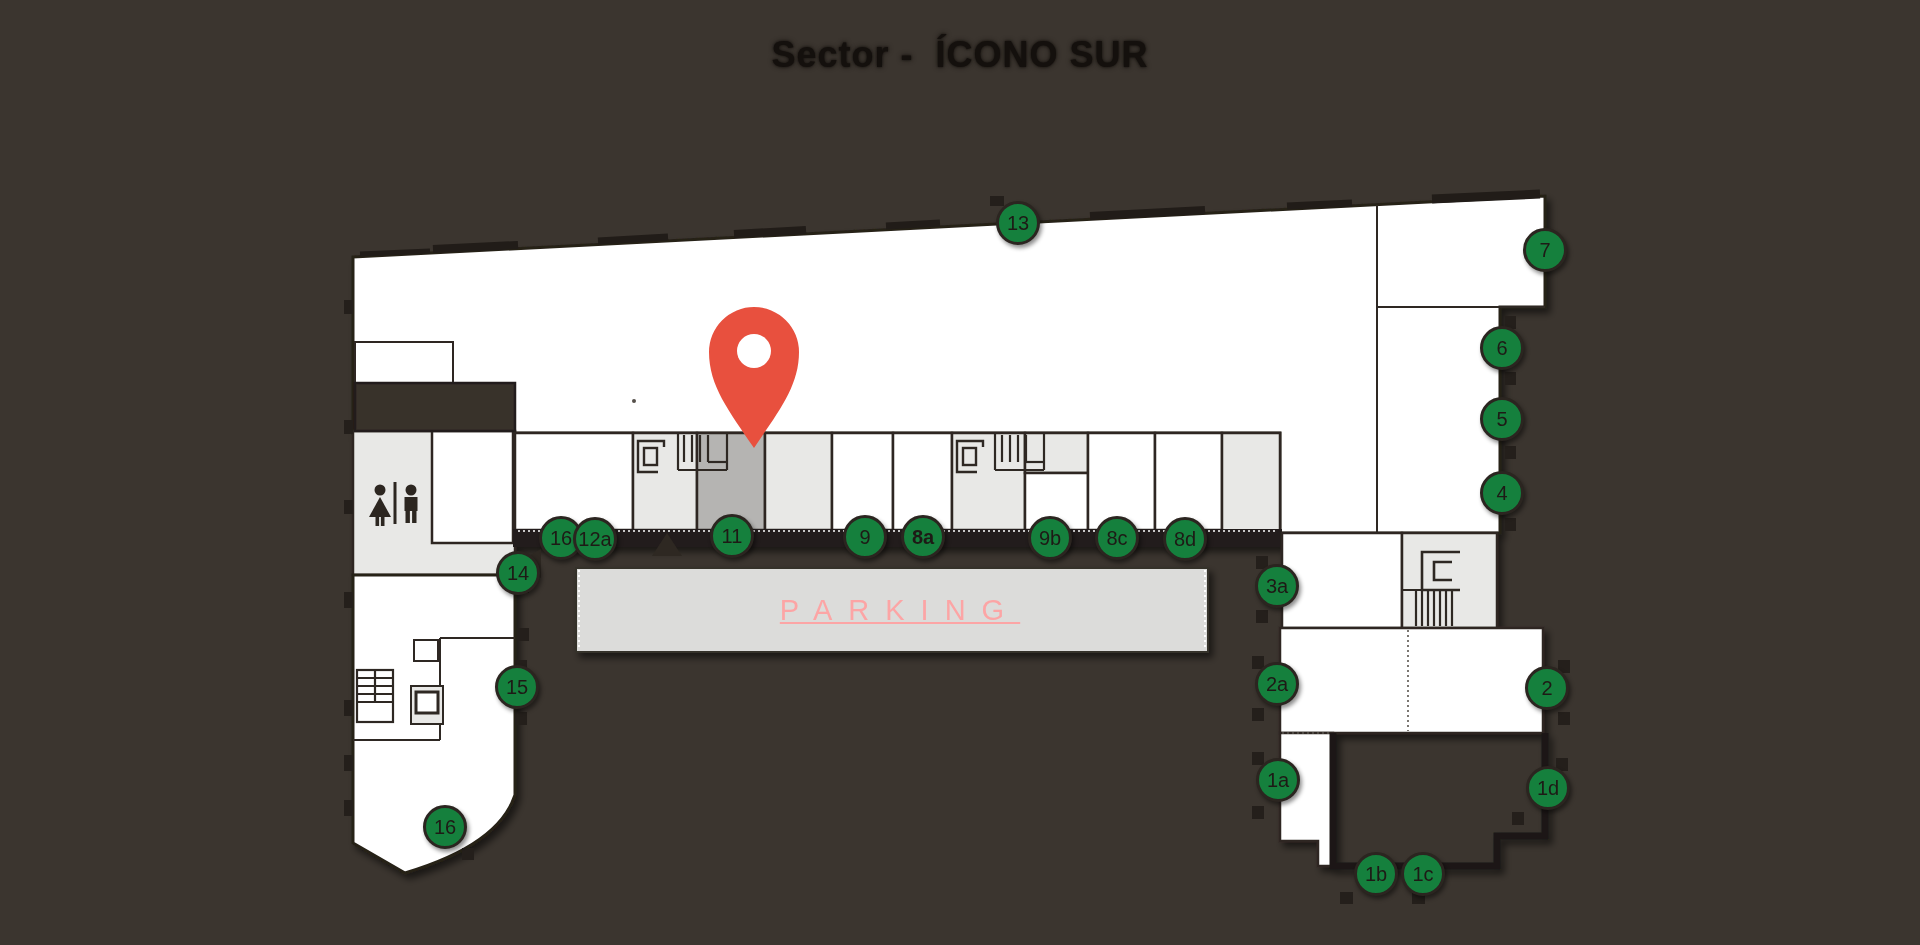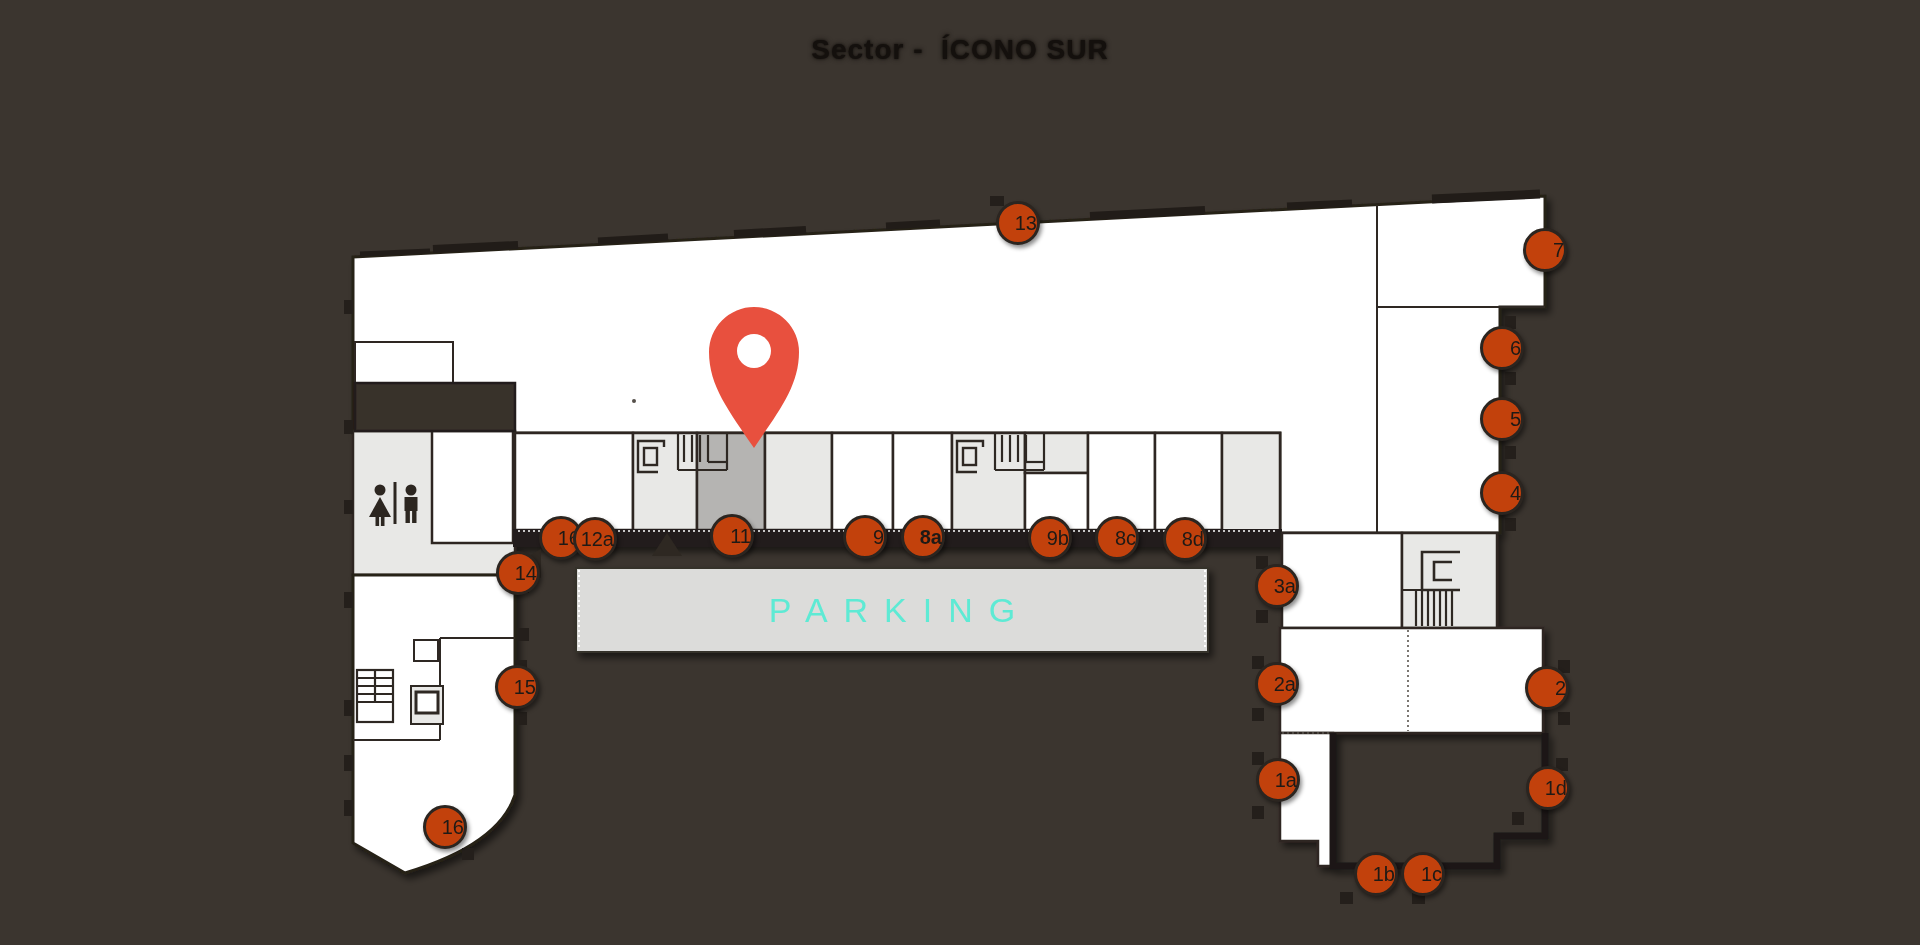--- a/index.html
+++ b/index.html
@@ -1,33 +1,33 @@
 <!DOCTYPE html>
 <html><head>
 <meta charset="utf-8">
 <style>
   html,body{margin:0;padding:0;}
   body{width:1920px;height:945px;overflow:hidden;font-family:"Liberation Sans",sans-serif;}
   .stage{position:relative;width:1920px;height:945px;background:#3b352f;}
   .title{
     position:absolute;top:34px;left:0;width:100%;text-align:center;
-    font-size:28px;font-weight:800;letter-spacing:1px;color:#14100d;
+    font-size:36px;font-weight:800;letter-spacing:1px;color:#14100d;
     text-shadow:0 0 5px rgba(20,16,13,.85), 0 0 2px rgba(20,16,13,.9);
     white-space:pre;
   }
   .plan-svg{position:absolute;left:0;top:0;}
   .parking-label{
     position:absolute;left:576px;top:568px;width:632px;height:84px;
     display:flex;align-items:center;justify-content:center;
-    font-size:34px;letter-spacing:16px;text-indent:16px;color:#5eead4;font-weight:400;
+    font-size:29px;letter-spacing:16px;text-indent:16px;color:#fca5a5;font-weight:400;text-decoration:underline;
   }
   .marker{
     position:absolute;width:44px;height:44px;border-radius:50%;
-    background:#c2410c;border:3px solid #2b2520;box-sizing:border-box;
-    display:flex;align-items:center;justify-content:flex-end;
+    background:#15803d;border:3px solid #2b2520;box-sizing:border-box;
+    display:flex;align-items:center;justify-content:center;
     box-shadow:2px 3px 4px rgba(0,0,0,.45);
     cursor:pointer;
   }
   .marker span{font-size:20px;color:#1e1a16;line-height:1;}
 </style>
 </head>
 <body>
 
 <div class="stage">
 

